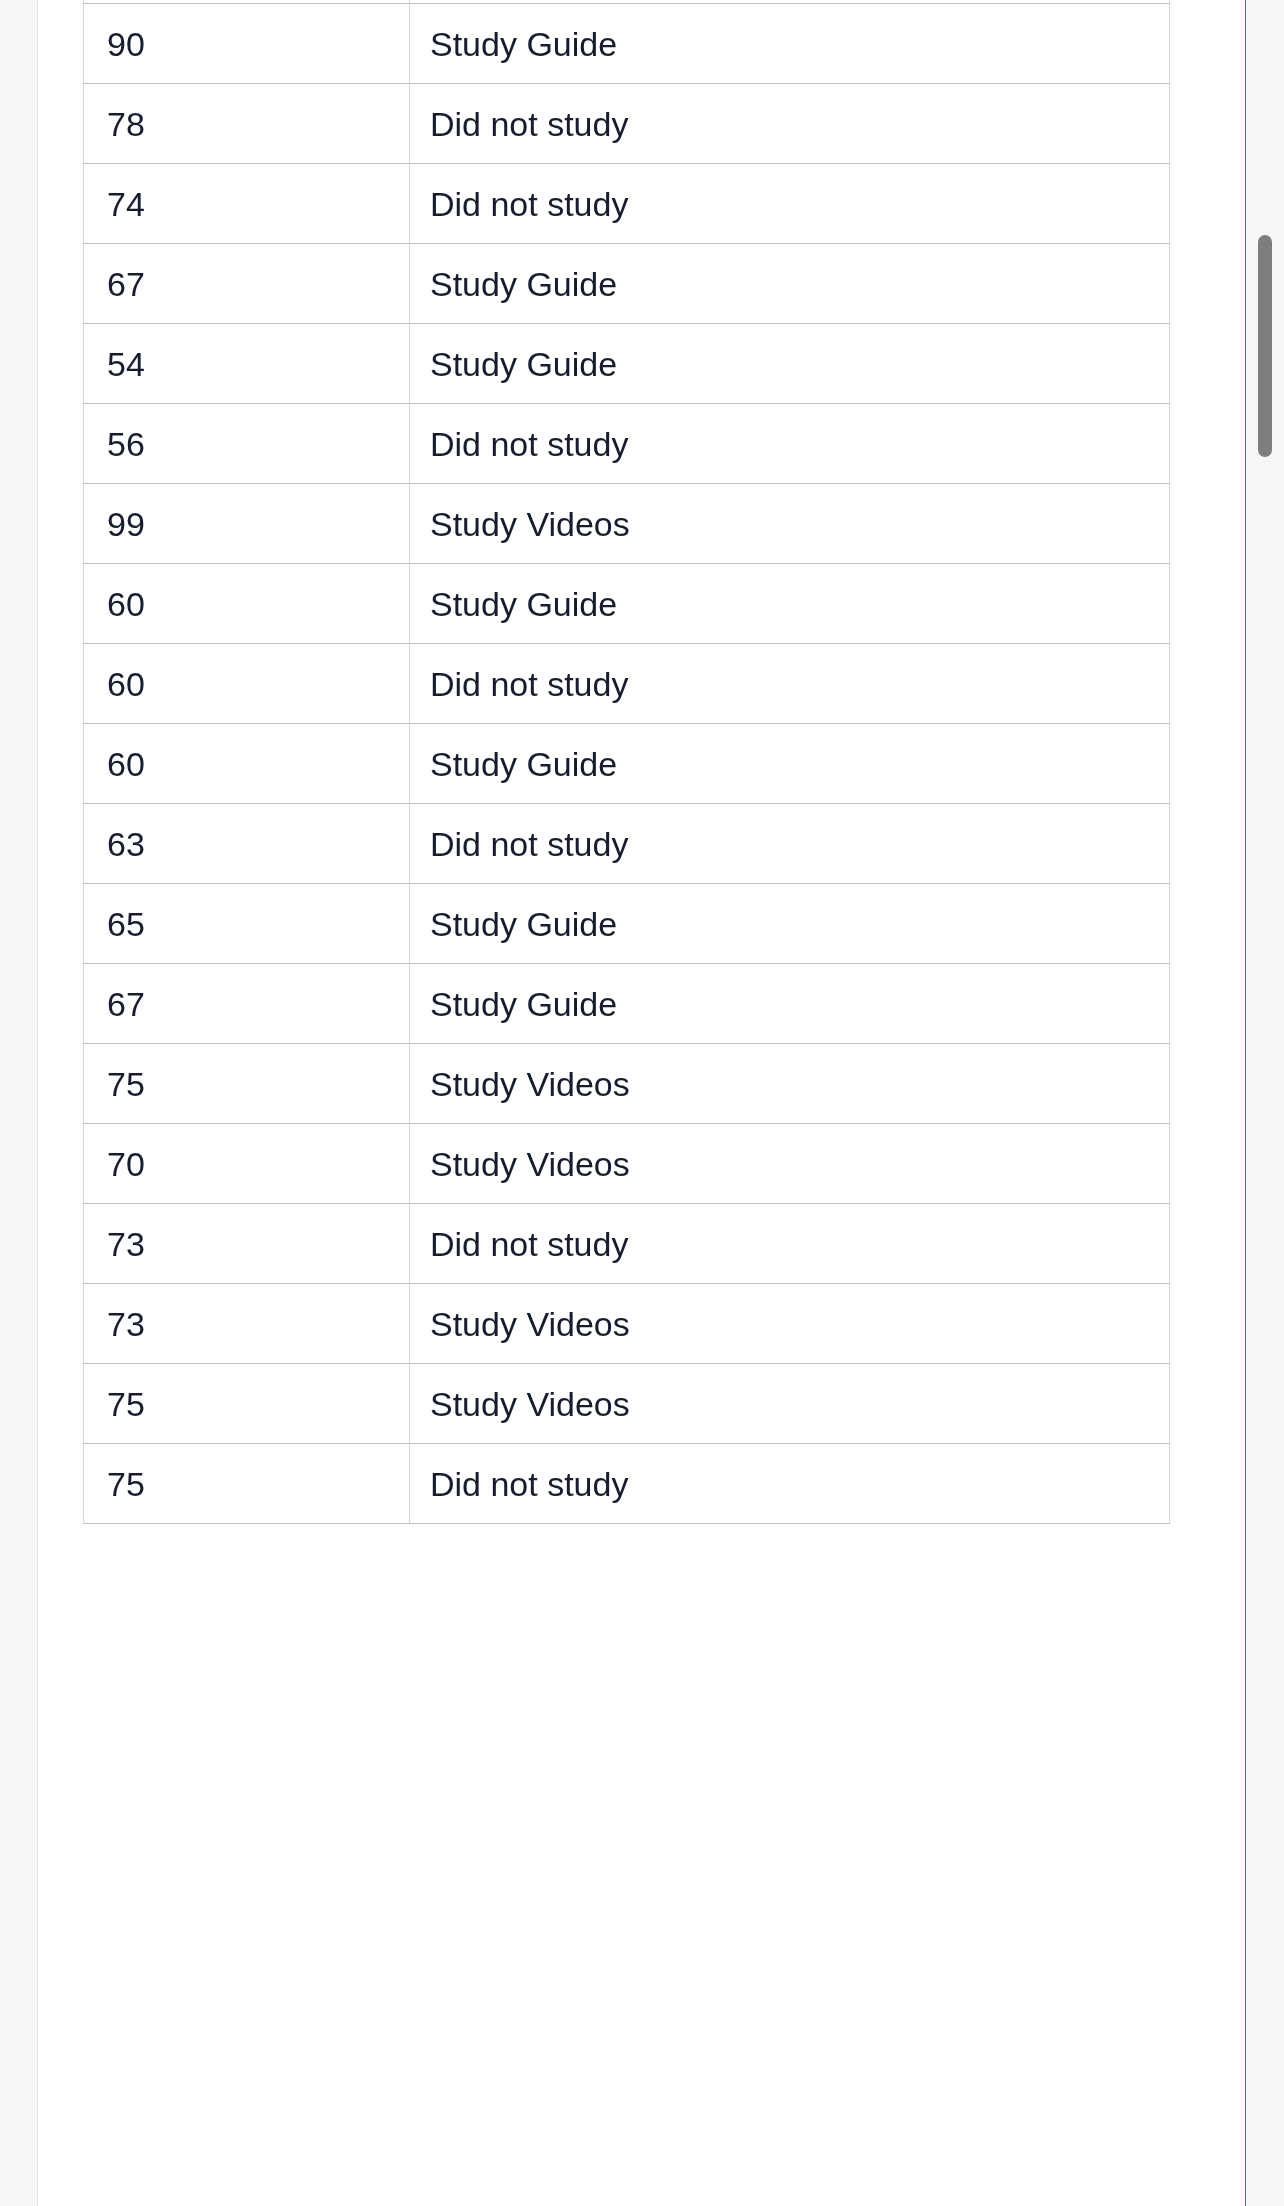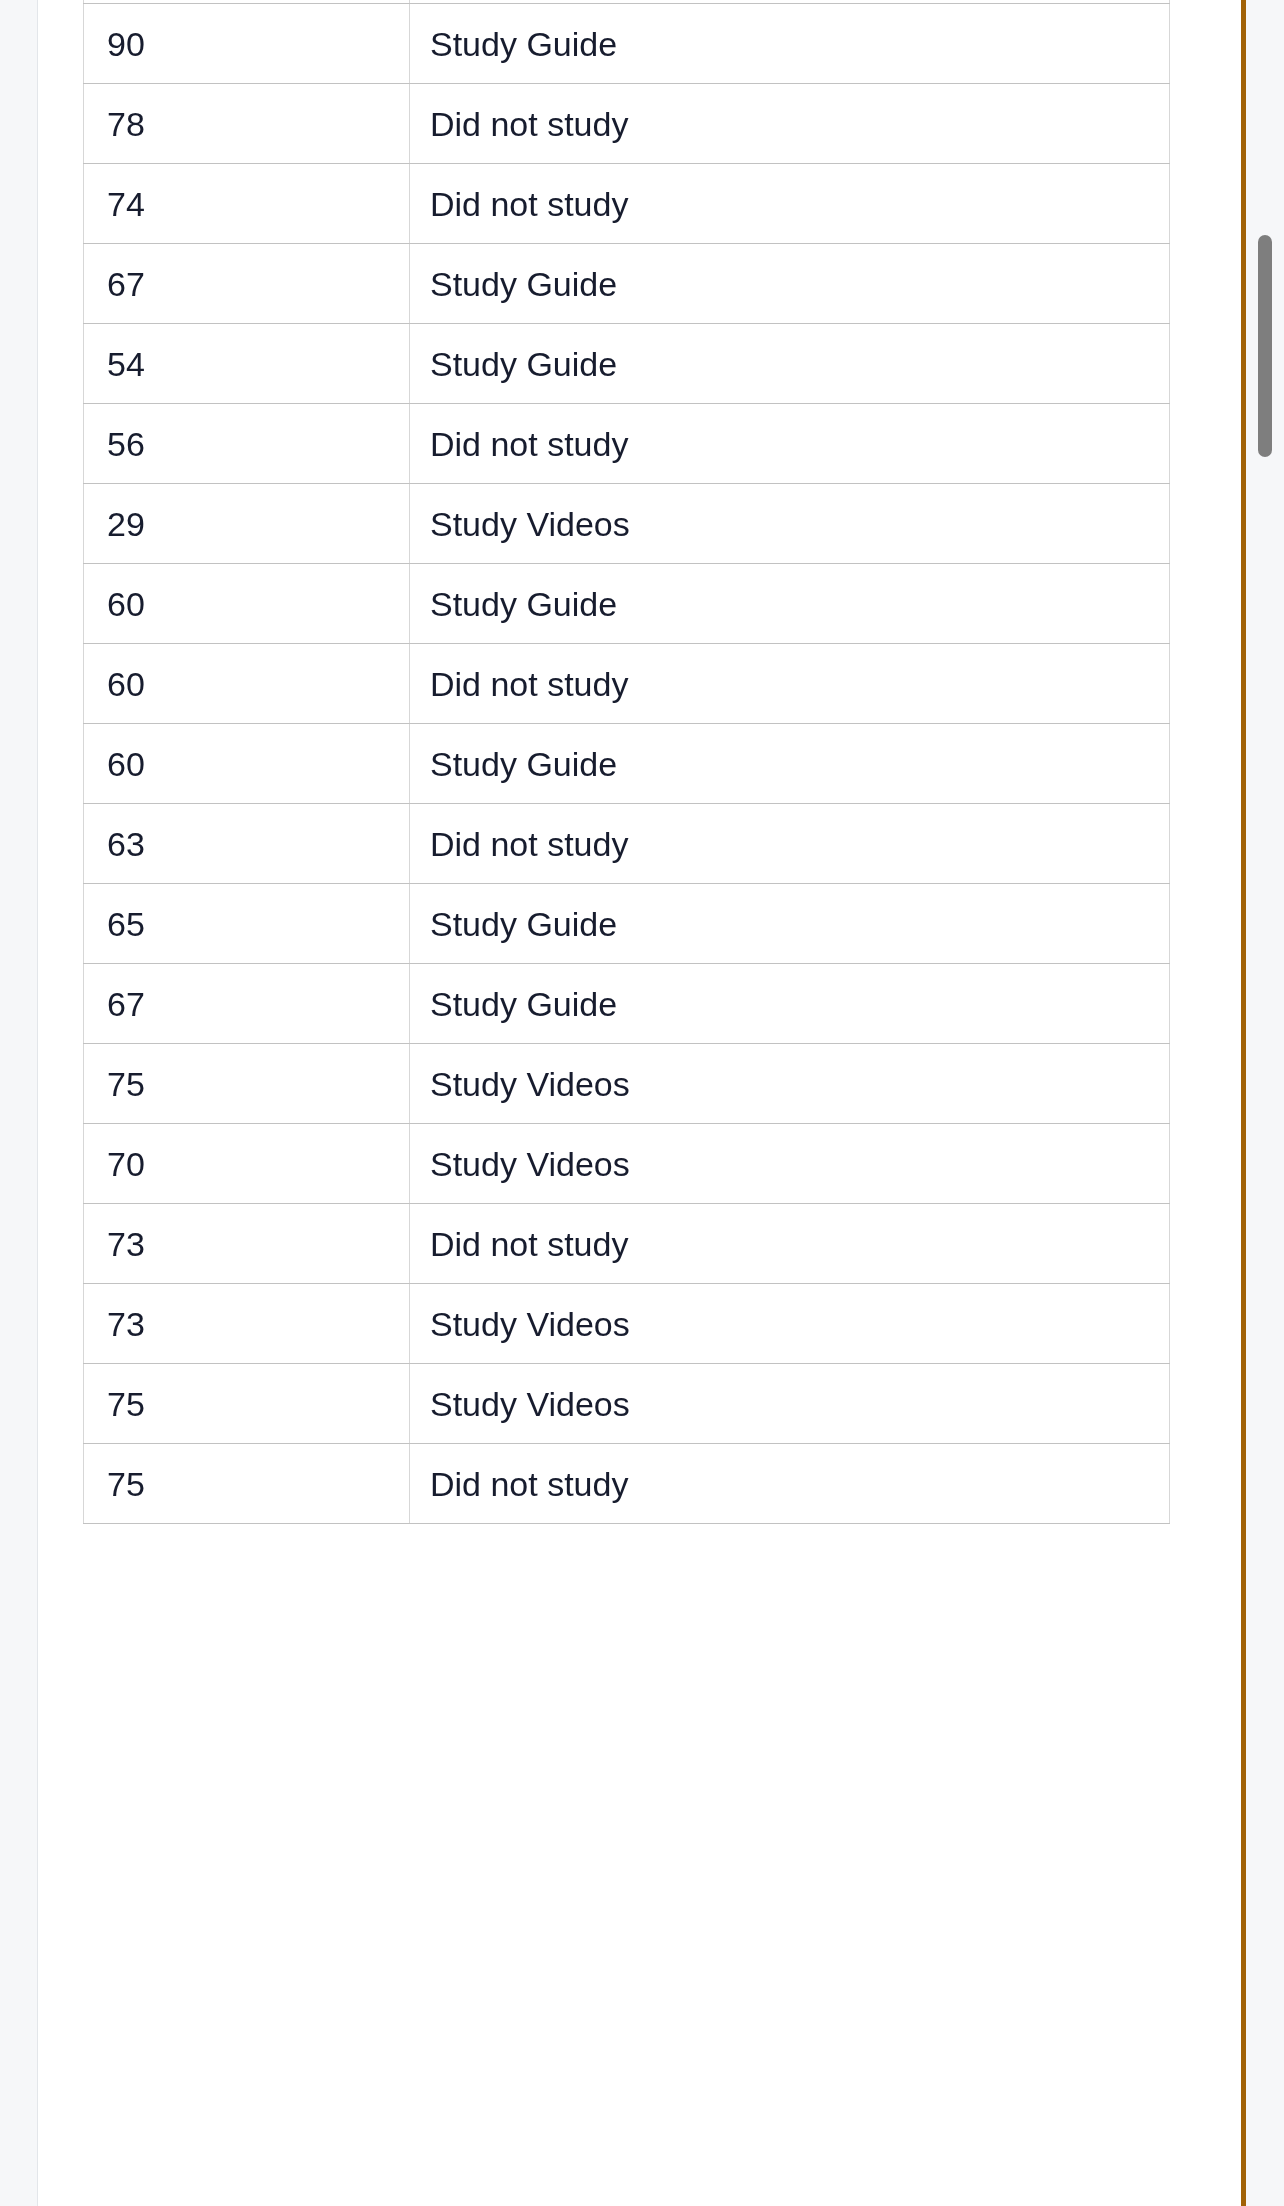--- a/index.html
+++ b/index.html
@@ -24,21 +24,21 @@
   }
 
   #content-pane {
     position: absolute;
     left: 37px;
     top: 0;
     width: 1209px;   
     height: 2206px;
     background: #ffffff;
     border-left: 1px solid #e3e6ea;
-    border-right: 5px solid #a16207;
+    border-right: 1px solid #a16207;
     overflow: hidden;
   }
 
   
   #scrollbar-track {
     position: absolute;
     left: 1247px;
     top: 0;
     width: 37px;
     height: 2206px;
@@ -126,21 +126,21 @@
             </tr>
             <tr>
               <td class="cell-score">54</td>
               <td class="cell-method">Study Guide</td>
             </tr>
             <tr>
               <td class="cell-score">56</td>
               <td class="cell-method">Did not study</td>
             </tr>
             <tr>
-              <td class="cell-score">29</td>
+              <td class="cell-score">99</td>
               <td class="cell-method">Study Videos</td>
             </tr>
             <tr>
               <td class="cell-score">60</td>
               <td class="cell-method">Study Guide</td>
             </tr>
             <tr>
               <td class="cell-score">60</td>
               <td class="cell-method">Did not study</td>
             </tr>

